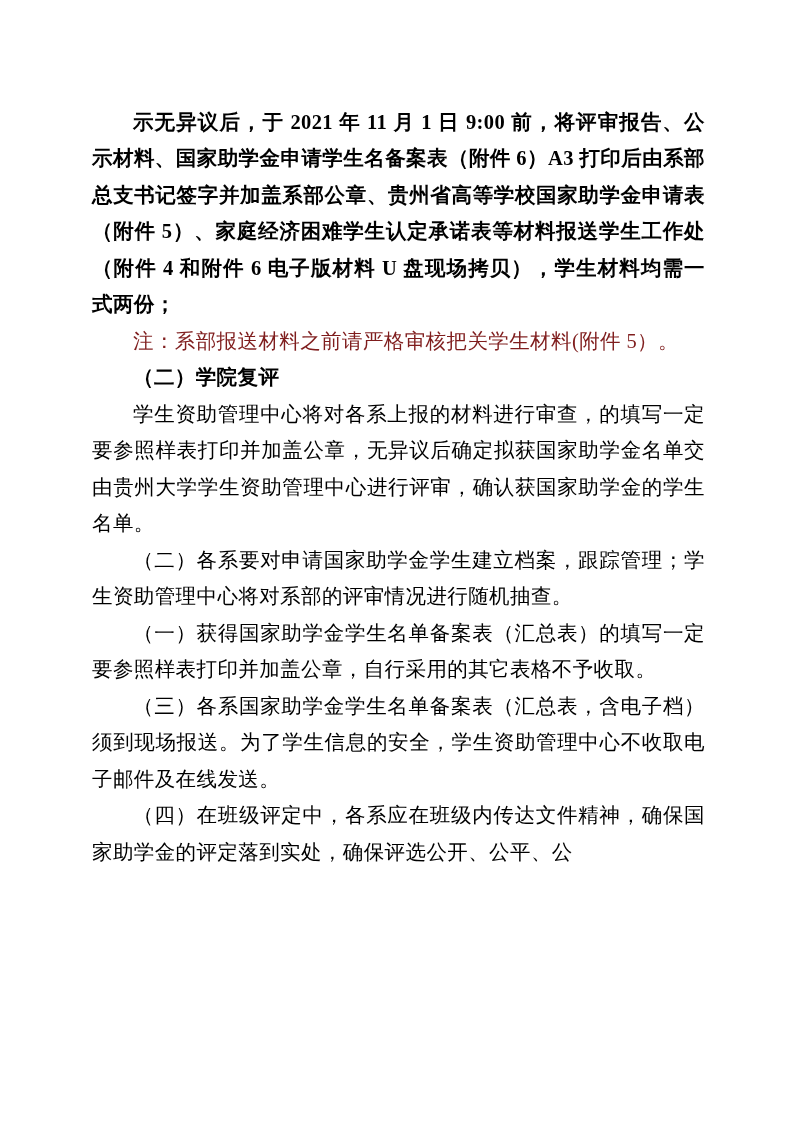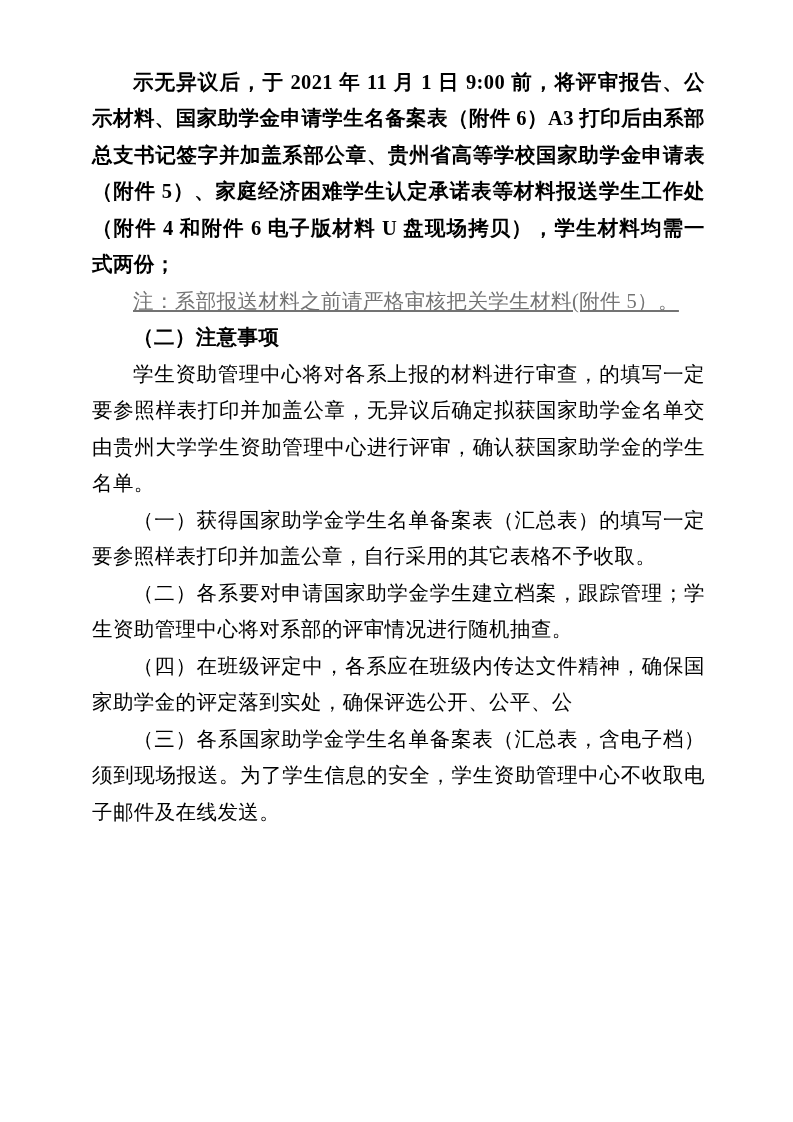--- a/index.html
+++ b/index.html
@@ -6,21 +6,21 @@
     margin: 0;
     padding: 0;
     background: #f0f0f0;
   }
   .page {
     width: 793px;
     height: 1122px;
     background: #ffffff;
     position: relative;
     box-sizing: border-box;
-    padding: 64px 88px 80px 92px;
+    padding: 104px 88px 80px 92px;
     font-family: "Liberation Serif", "DejaVu Serif", serif;
     color: #000000;
     overflow: hidden;
   }
   .doc-body {
     font-size: 20.5px;
     line-height: 1.78;
     letter-spacing: 0.4px;
     text-align: justify;
     text-justify: inter-ideograph;
@@ -28,49 +28,48 @@
   p {
     margin: 0;
   }
   .para {
     text-indent: 2em;
   }
   .bold {
     font-weight: bold;
   }
   .red {
-    color: #737373;
-    text-decoration: underline;
+    color: #7f1d1d;
   }
   .heading {
     font-weight: bold;
     text-indent: 2em;
   }
   .subheading {
     font-weight: bold;
     text-indent: 2em;
   }
 </style>
 </head>
 <body>
 
 <div class="page">
   <div class="doc-body">
 
     <p class="para bold">示无异议后，于 2021 年 11 月 1 日 9:00 前，将评审报告、公示材料、国家助学金申请学生名备案表（附件 6）A3 打印后由系部总支书记签字并加盖系部公章、贵州省高等学校国家助学金申请表（附件 5）、家庭经济困难学生认定承诺表等材料报送学生工作处（附件 4 和附件 6 电子版材料 U 盘现场拷贝），学生材料均需一式两份；</p>
 
     <p class="para red">注：系部报送材料之前请严格审核把关学生材料(附件 5）。</p>
 
-    <p class="subheading">（二）注意事项</p>
+    <p class="subheading">（二）学院复评</p>
 
     <p class="para">学生资助管理中心将对各系上报的材料进行审查，的填写一定要参照样表打印并加盖公章，无异议后确定拟获国家助学金名单交由贵州大学学生资助管理中心进行评审，确认获国家助学金的学生名单。</p>
 
 
+    <p class="para">（二）各系要对申请国家助学金学生建立档案，跟踪管理；学生资助管理中心将对系部的评审情况进行随机抽查。</p>
+
     <p class="para">（一）获得国家助学金学生名单备案表（汇总表）的填写一定要参照样表打印并加盖公章，自行采用的其它表格不予收取。</p>
 
-    <p class="para">（二）各系要对申请国家助学金学生建立档案，跟踪管理；学生资助管理中心将对系部的评审情况进行随机抽查。</p>
+    <p class="para">（三）各系国家助学金学生名单备案表（汇总表，含电子档）须到现场报送。为了学生信息的安全，学生资助管理中心不收取电子邮件及在线发送。</p>
 
     <p class="para">（四）在班级评定中，各系应在班级内传达文件精神，确保国家助学金的评定落到实处，确保评选公开、公平、公</p>
-
-    <p class="para">（三）各系国家助学金学生名单备案表（汇总表，含电子档）须到现场报送。为了学生信息的安全，学生资助管理中心不收取电子邮件及在线发送。</p>
 
   </div>
 </div>
 
 </body></html>

